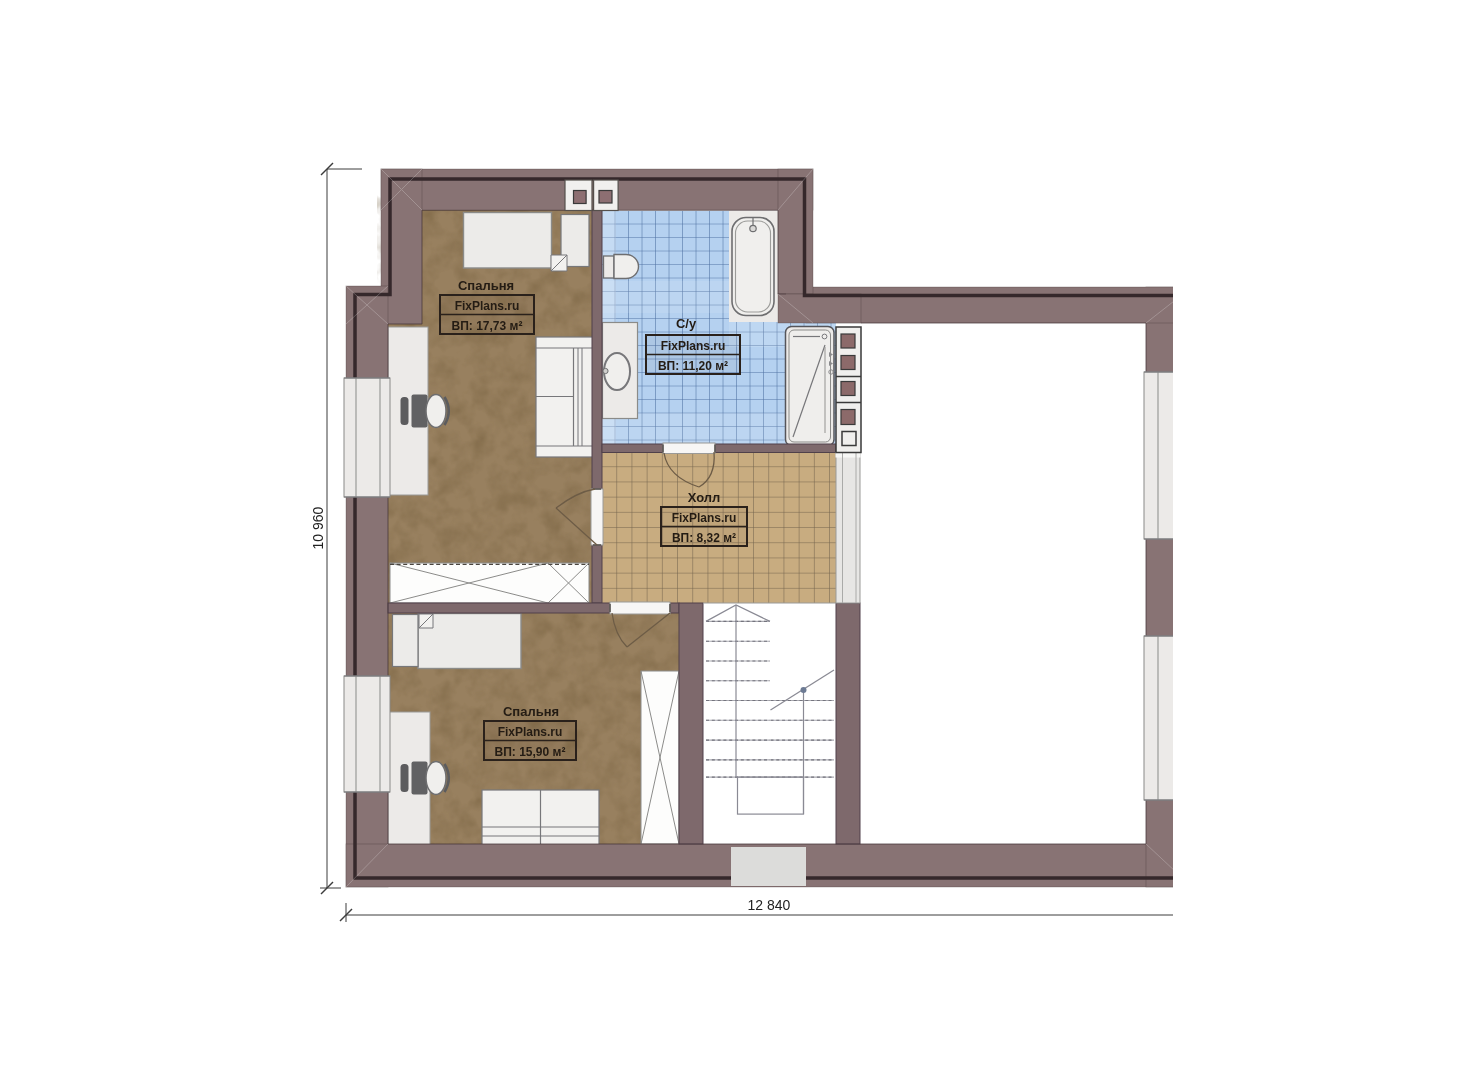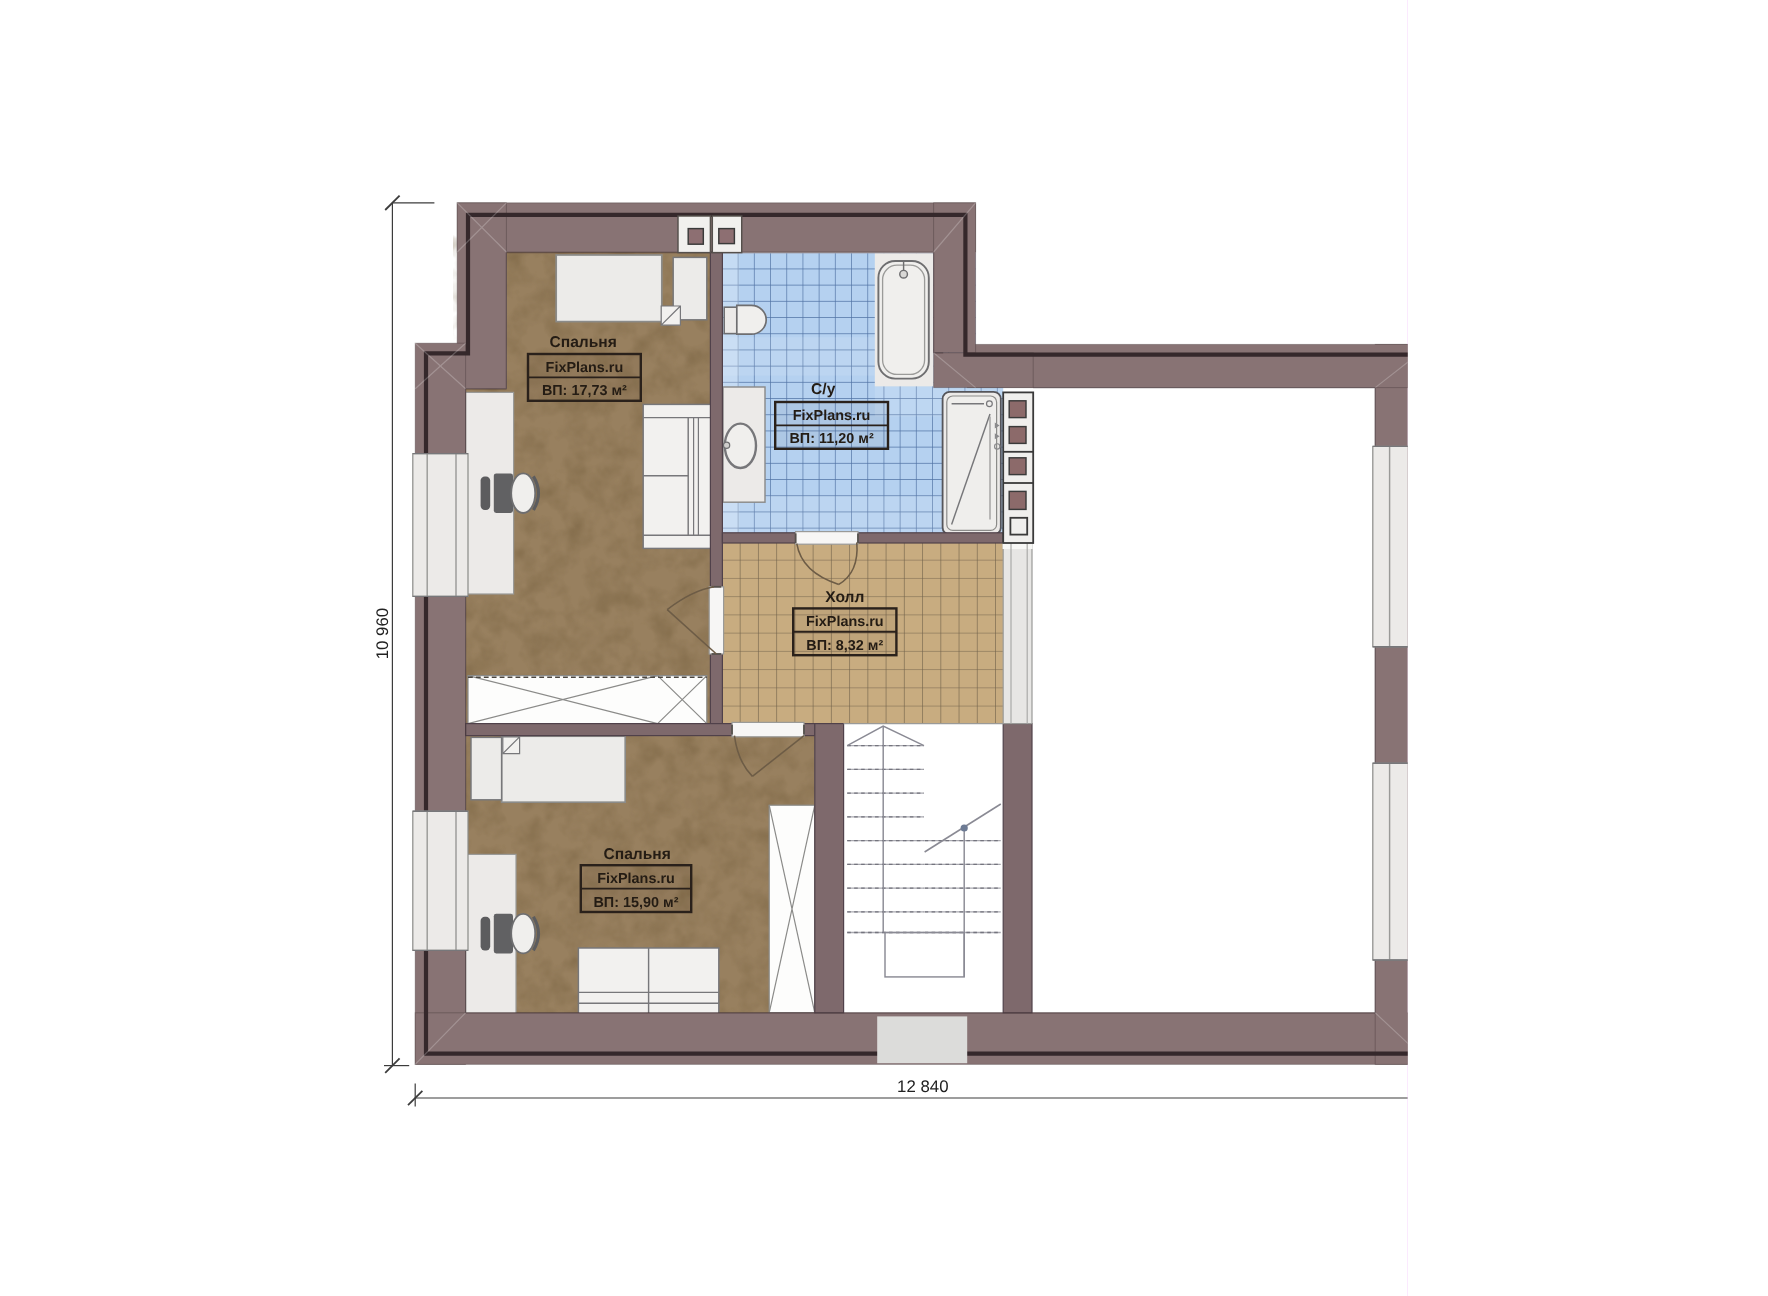--- a/index.html
+++ b/index.html
@@ -1,16 +1,16 @@
 <!DOCTYPE html>
 <html><head>
 <meta charset="utf-8">
 <style>
   html,body{margin:0;padding:0;background:#ffffff;}
-  #page{position:relative;width:1173px;height:1080px;background:#f0abfc;overflow:hidden;
+  #page{position:relative;width:1173px;height:1080px;background:#1d4ed8;overflow:hidden;
         font-family:"Liberation Sans", sans-serif;}
   svg{position:absolute;left:0;top:0;}
   text{font-family:"Liberation Sans", sans-serif;}
 </style>
 </head>
 <body>
 <div id="page">
 <svg width="1473" height="1080" viewBox="0 0 1473 1080">
 <defs>
   <filter id="mottle" x="-5%" y="-5%" width="110%" height="110%">

